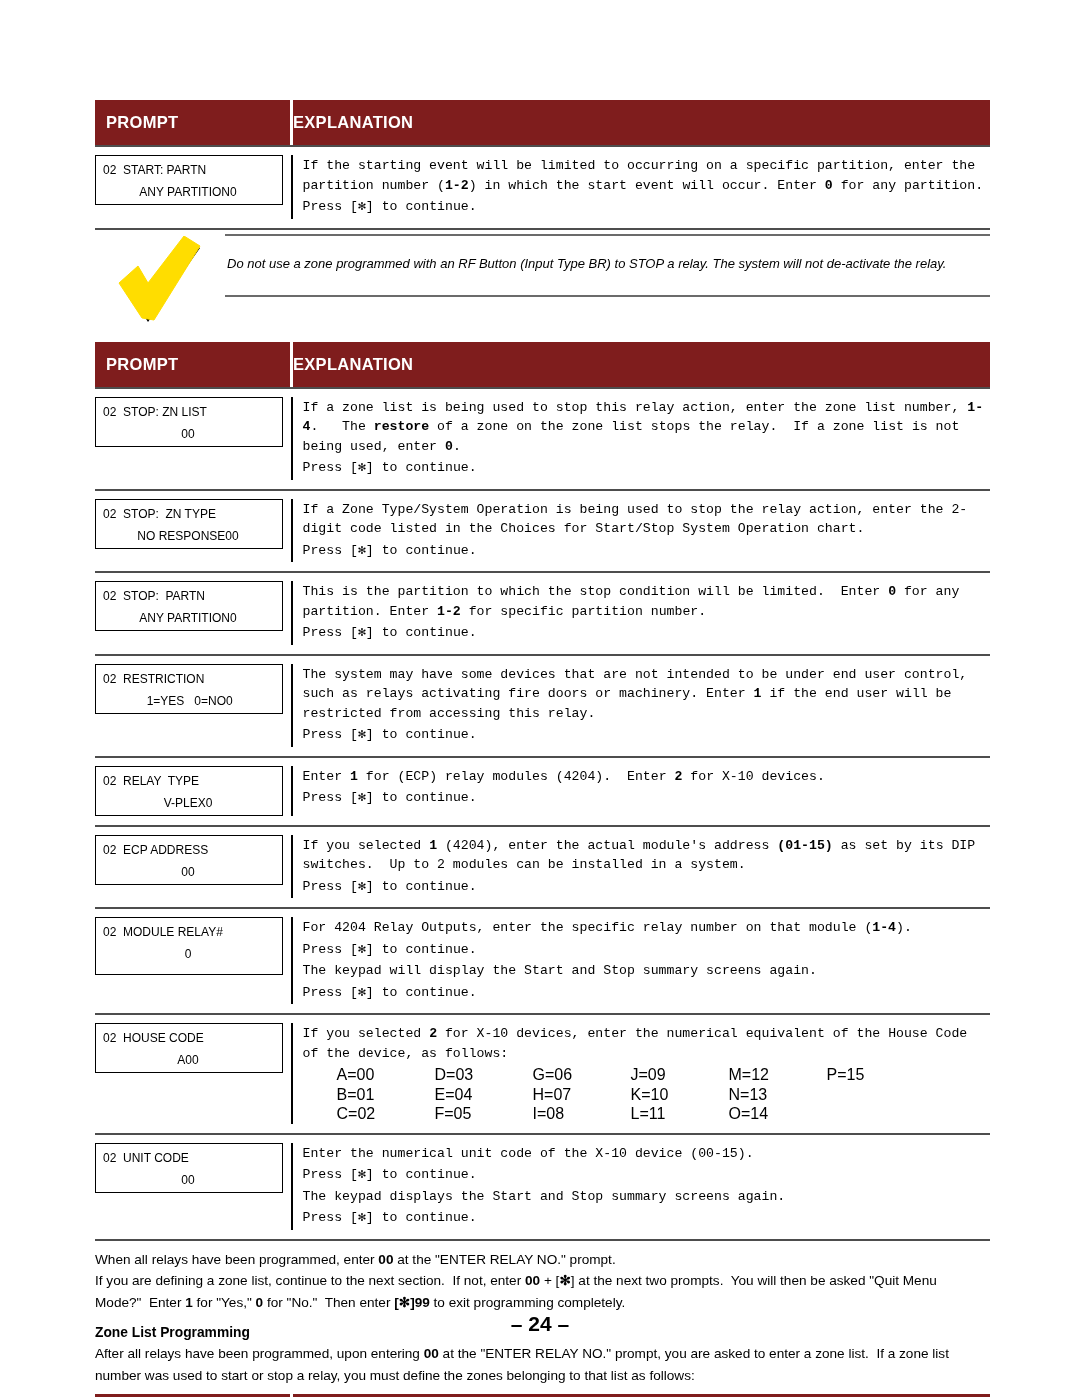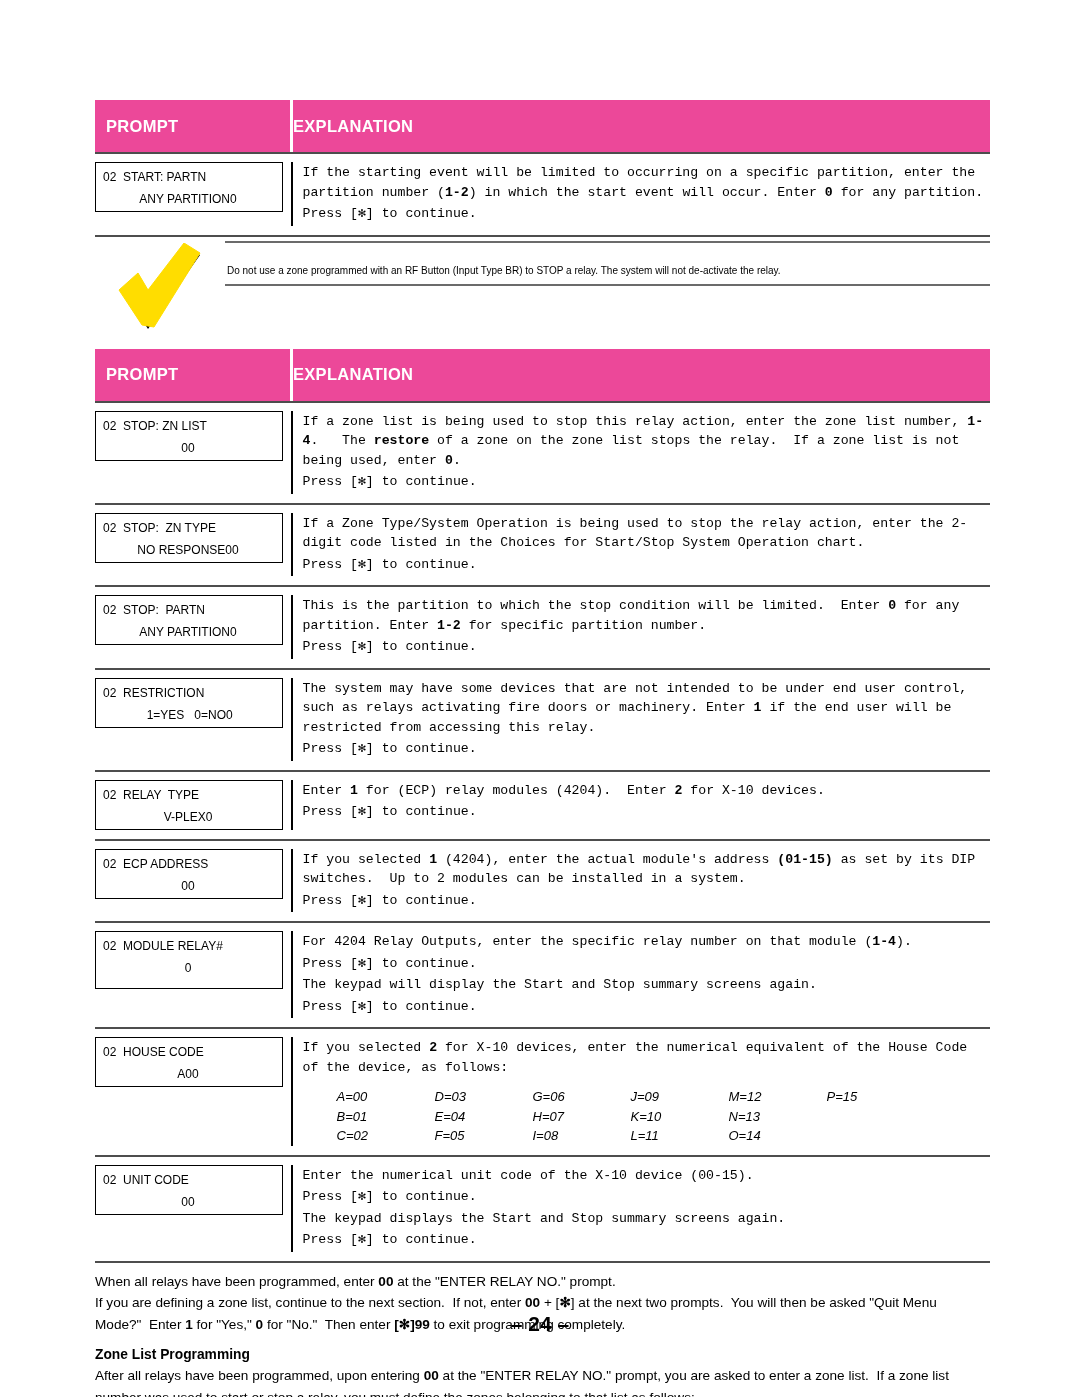--- a/index.html
+++ b/index.html
@@ -18,23 +18,23 @@
   .page {
     position: absolute;
     left: 95px;
     top: 0;
     width: 895px;
   }
 
   
   .hdr {
     display: flex;
-    background: #ec4899;
+    background: #7f1d1d;
     color: #ffffff;
-    height: 52px;
+    height: 45px;
     align-items: center;
     font-weight: bold;
     font-size: 16.5px;
     letter-spacing: 0.3px;
   }
   .hdr .cell-prompt {
     width: 195px;
     padding-left: 11px;
     box-sizing: border-box;
   }
@@ -109,34 +109,34 @@
   }
   .note .icon-col {
     width: 130px;
     flex: 0 0 130px;
     display: flex;
     justify-content: center;
     padding-top: 2px;
   }
   .note .note-body { flex: 1; }
   .note .note-text {
-    font-size: 10px;
+    font-size: 13px;
     line-height: 19.5px;
-    padding: 18px 0 4px 2px;
+    padding: 18px 0 22px 2px;
+    font-style: italic;
   }
 
   
   .hc-grid {
     display: grid;
     grid-template-columns: 98px 98px 98px 98px 98px 98px;
-    font-size: 13px;
+    font-size: 16px;
     line-height: 19.5px;
-    margin-top: 10px;
+    margin-top: 2px;
     padding-left: 34px;
-    font-style: italic;
   }
 
   
   .para {
     font-size: 13.6px;
     line-height: 21.5px;
     margin: 0;
   }
   .para-block { padding: 8px 0 2px 0; }
   .subhead {

